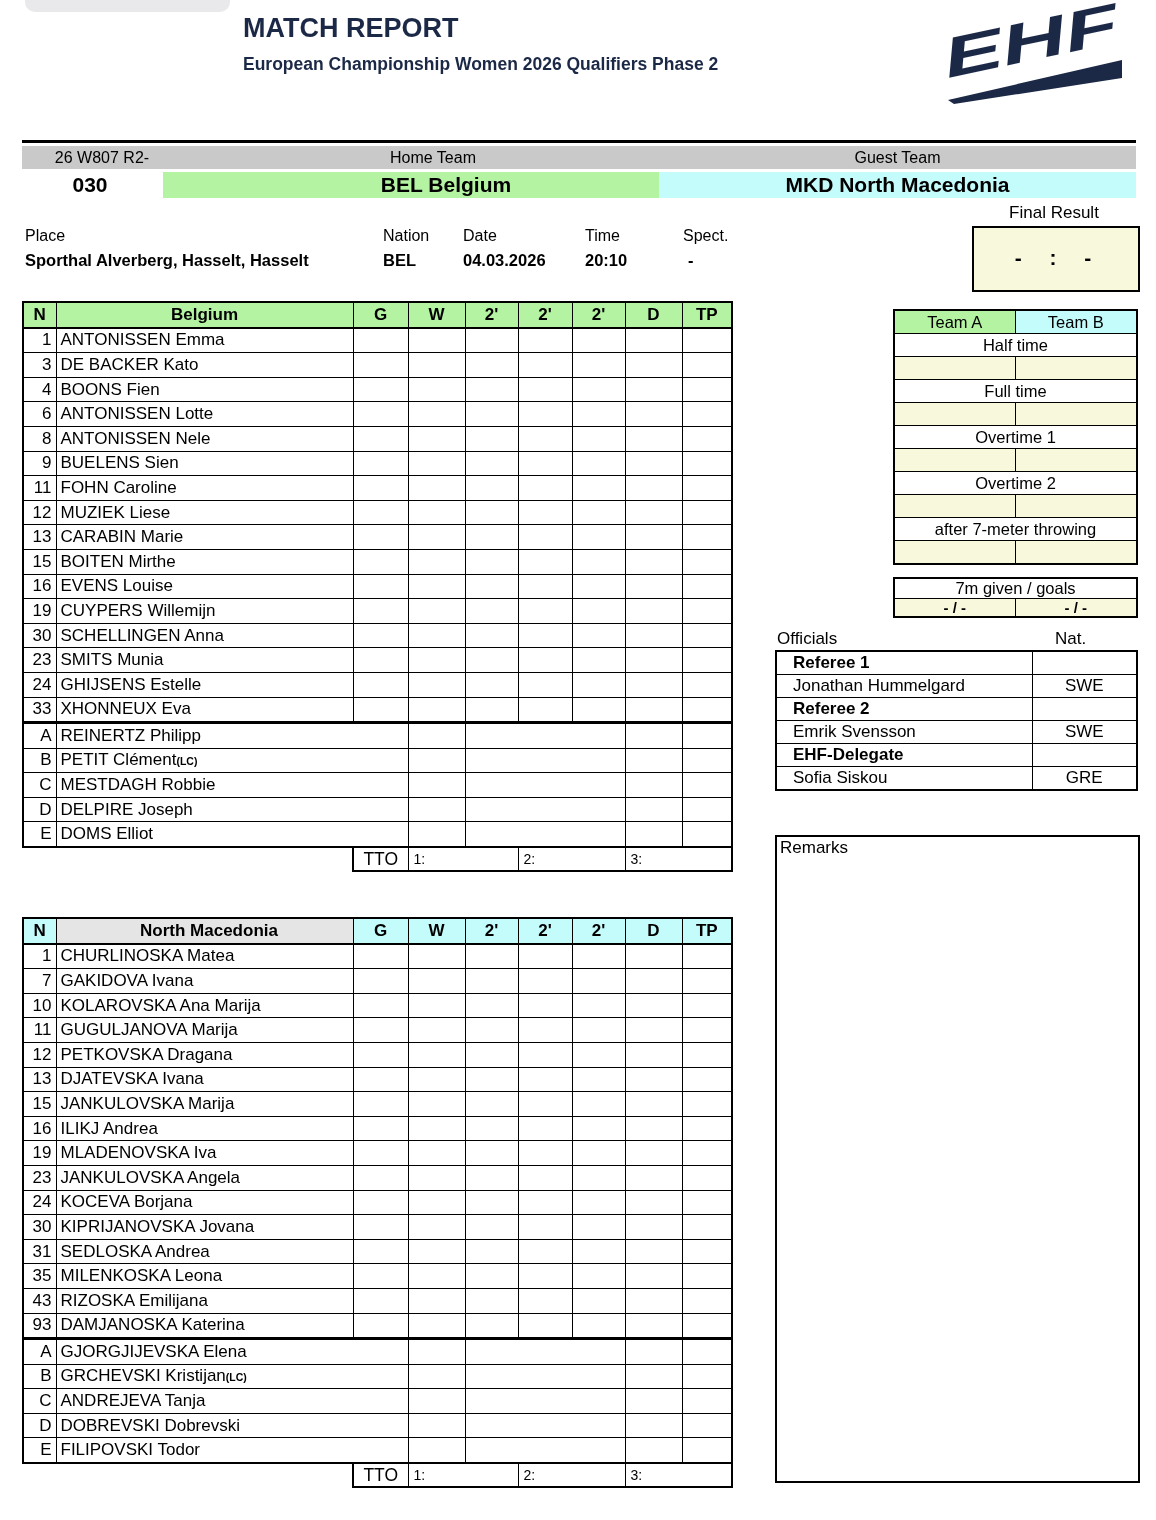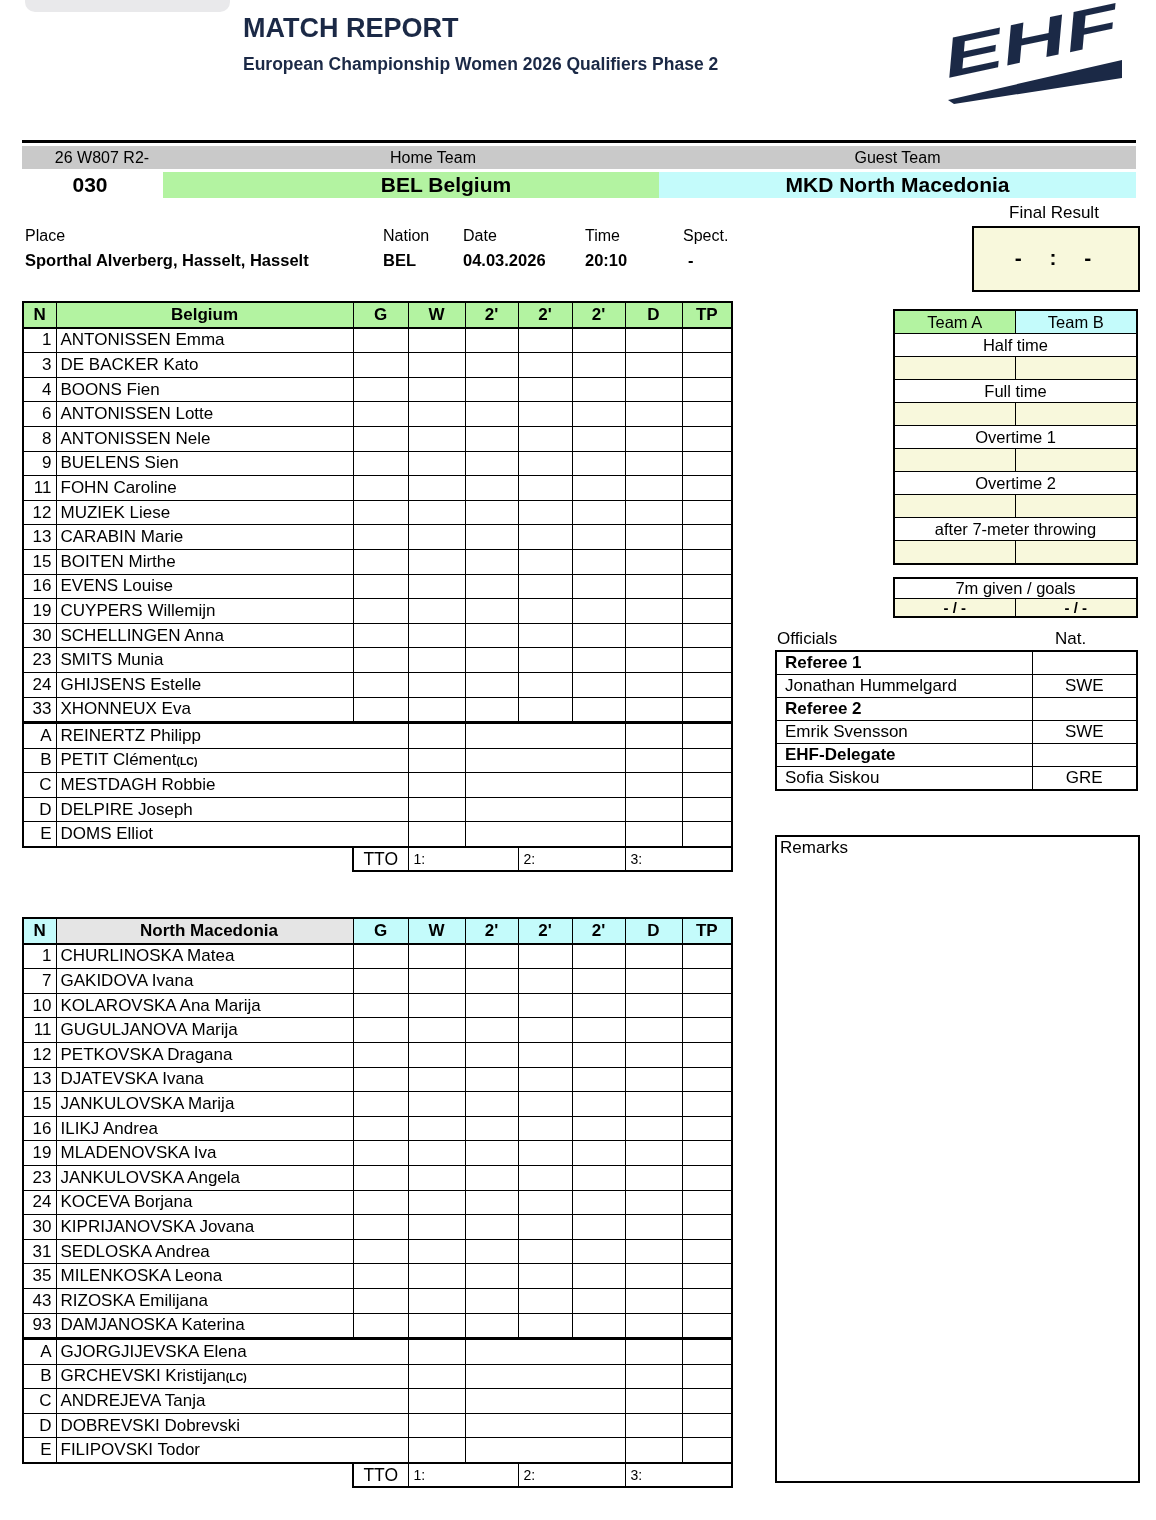--- a/index.html
+++ b/index.html
@@ -42,21 +42,21 @@
   .score td.cream{background:var(--cream);}
   .sevenm{left:893px;top:577px;width:243px;border-collapse:collapse;border:2.5px solid #000;table-layout:fixed;}
   .sevenm th,.sevenm td{border:1.5px solid #000;padding:0;text-align:center;margin-top:14px;}
   .sevenm th{height:19px;font-size:16.5px;font-weight:normal;}
   .sevenm td{height:17px;font-size:15px;font-weight:bold;background:var(--cream);}
 
   
   #off-label{left:777px;top:629px;font-size:17px;}
   #nat-label{left:1055px;top:629px;font-size:17px;}
   .offtab{left:775px;top:650px;width:361px;border-collapse:collapse;border:2px solid #000;table-layout:fixed;}
-  .offtab td{border:1.5px solid #000;height:22px;font-size:17px;padding:0 0 0 8px;}
+  .offtab td{border:1.5px solid #000;height:22px;font-size:17px;padding:0 0 0 16px;}
   .offtab td.role{font-weight:bold;}
   .offtab td.nat{text-align:center;padding:0;}
 
   
   .roster-host{left:22px;width:709px;}
   #roster-0{top:301px;} #roster-1{top:917px;}
   .roster{width:709px;table-layout:fixed;border-collapse:collapse;border:2.5px solid #000;}
   .roster th,.roster td{border:1.5px solid #000;height:23.6px;padding:0;font-size:17px;overflow:hidden;white-space:nowrap;}
   .roster tr.hdr th{font-weight:bold;text-align:center;border-bottom:2.5px solid #000;}
   .roster td.n{text-align:right;padding-right:4px;}

